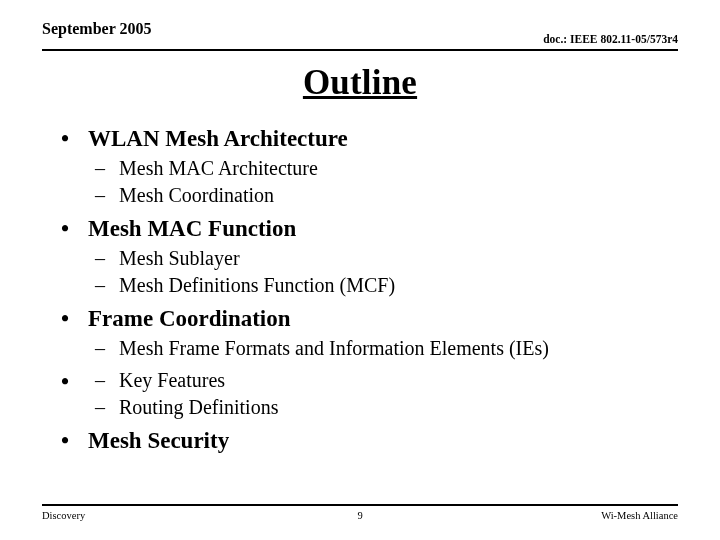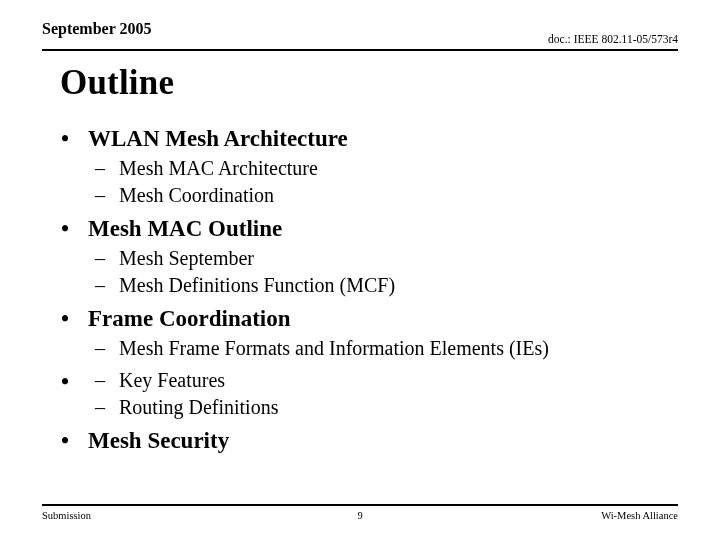--- a/index.html
+++ b/index.html
@@ -39,43 +39,45 @@
     font-size: 16px;
     font-weight: bold;
     line-height: 13px;
     white-space: nowrap;
   }
   .header-doc {
     position: absolute;
     right: 0;
     top: 11px;
     font-size: 11.5px;
-    font-weight: normal;
+    font-weight: bold;
     line-height: 13px;
     white-space: nowrap;
   }
   .header-rule {
     position: absolute;
     left: 42px;
     top: 49px;
     width: 636px;
     height: 0;
     border-top: 2.5px solid #000000;
   }
 
   
   .slide-title {
     position: absolute;
     left: 60px;
     top: 62px;
     width: 600px;
+    text-align: center;
     font-size: 35px;
     font-weight: bold;
     line-height: 42px;
     letter-spacing: 0.2px;
+    text-decoration: underline;
   }
 
   
   .body {
     position: absolute;
     left: 52px;
     top: 124px;
     width: 640px;
   }
 
@@ -191,26 +193,26 @@
         <div class="bullet-l2">
           <span class="marker">–</span>
           <span>Mesh Coordination</span>
         </div>
       </div>
     </div>
 
     <div class="group">
       <div class="bullet-l1">
         <span class="marker">•</span>
-        <span>Mesh MAC Outline</span>
-      </div>
-      <div class="sub-list">
-        <div class="bullet-l2">
-          <span class="marker">–</span>
-          <span>Mesh September</span>
+        <span>Mesh MAC Function</span>
+      </div>
+      <div class="sub-list">
+        <div class="bullet-l2">
+          <span class="marker">–</span>
+          <span>Mesh Sublayer</span>
         </div>
         <div class="bullet-l2">
           <span class="marker">–</span>
           <span>Mesh Definitions Function (MCF)</span>
         </div>
       </div>
     </div>
 
     <div class="group">
       <div class="bullet-l1">
@@ -245,18 +247,18 @@
       <div class="bullet-l1">
         <span class="marker">•</span>
         <span>Mesh Security</span>
       </div>
     </div>
 
   </div>
 
   <div class="footer-rule"></div>
   <div class="footer">
-    <div class="footer-left">Submission</div>
+    <div class="footer-left">Discovery</div>
     <div class="footer-center">9</div>
     <div class="footer-right">Wi-Mesh Alliance</div>
   </div>
 
 </div>
 
 </body></html>

